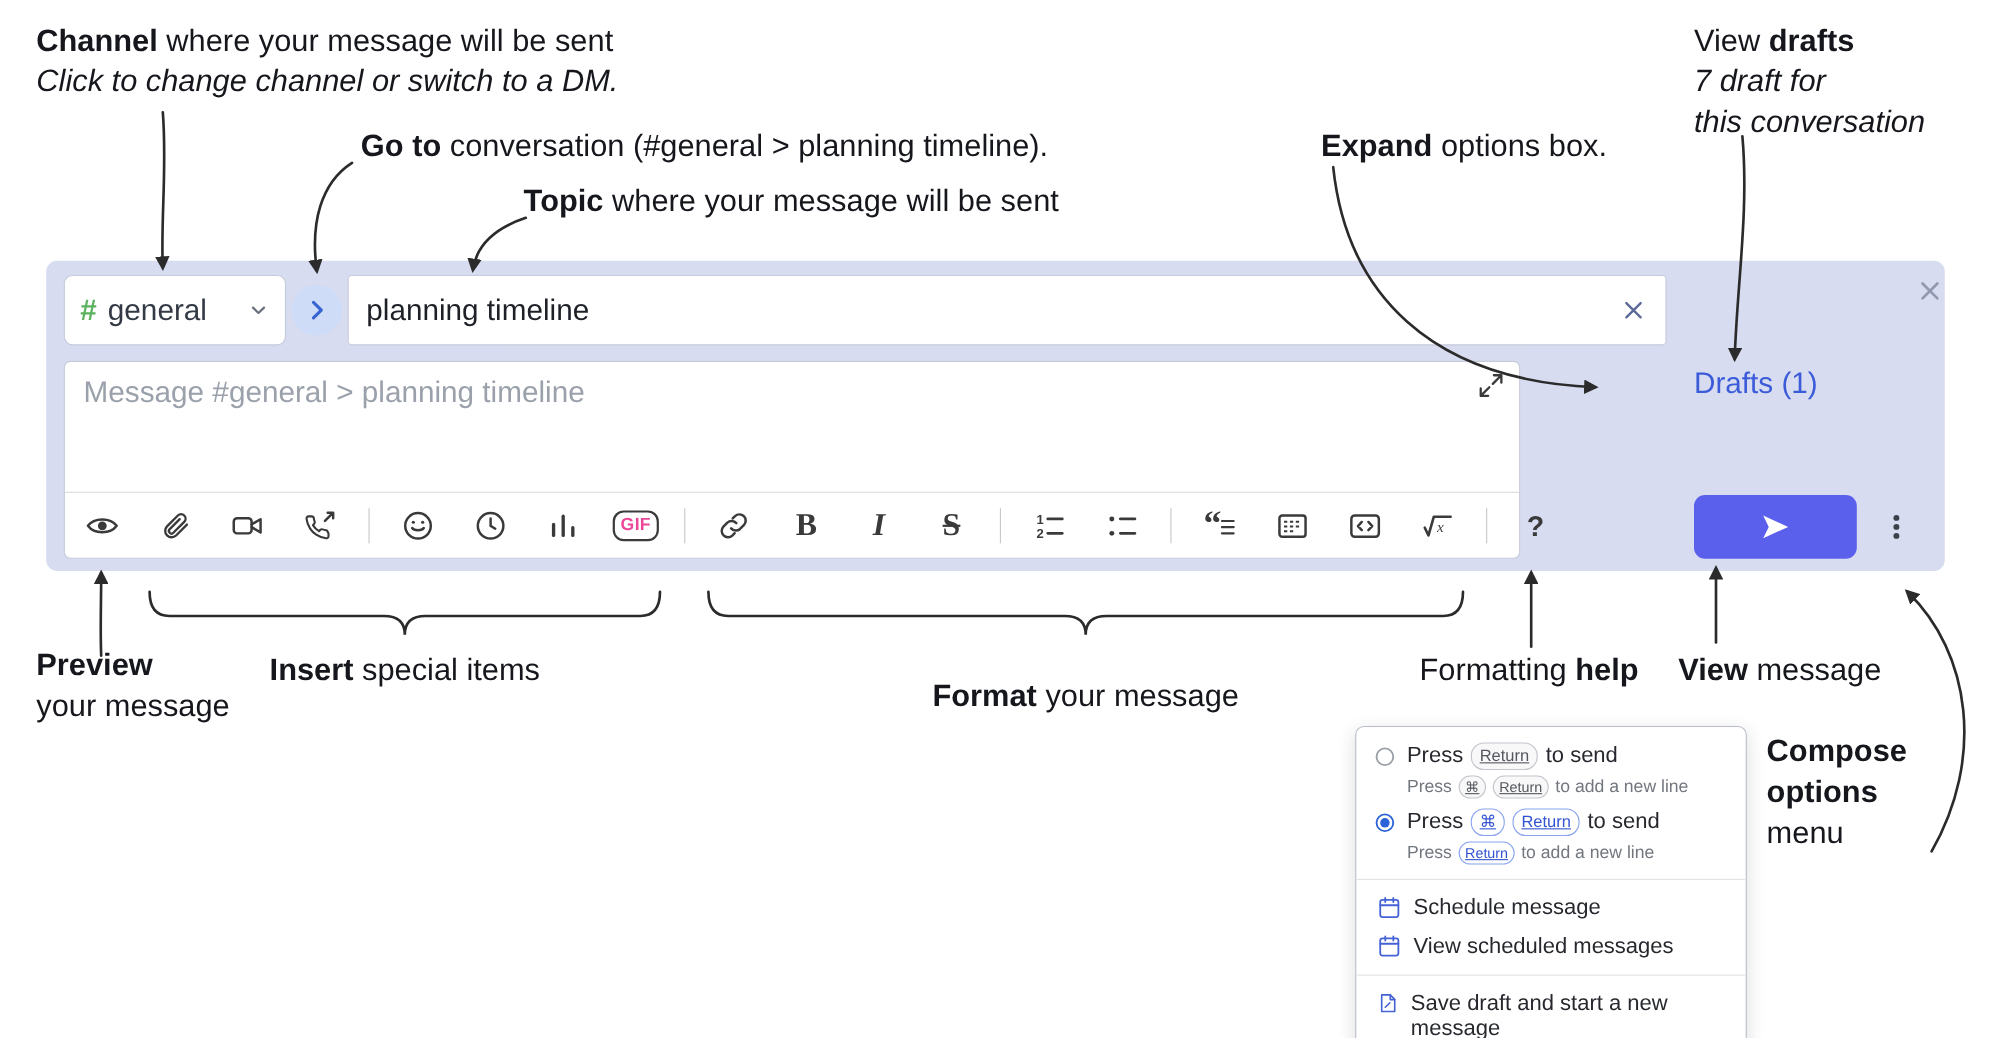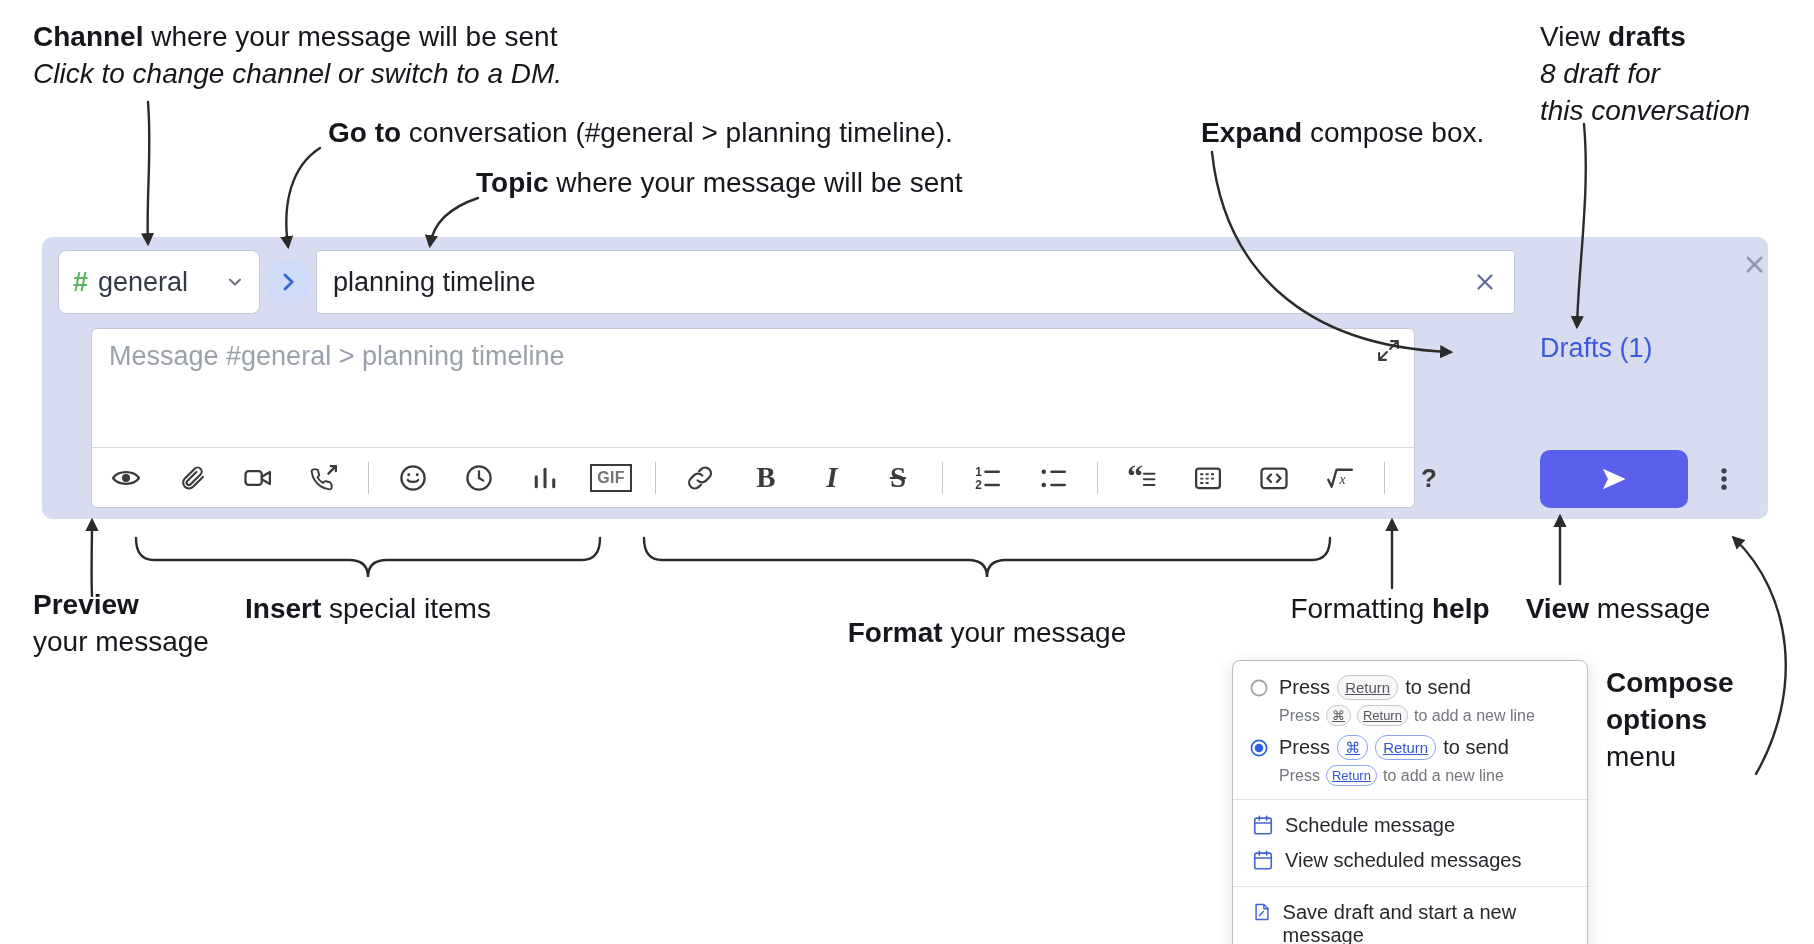--- a/index.html
+++ b/index.html
@@ -16,31 +16,31 @@
   .compose-box { position:absolute; left:42px; top:237px; width:1726px; height:282px; background:#d7dcf0; border-radius:10px; z-index:1; }
   .channel-select { position:absolute; left:16px; top:13px; width:202px; height:64px; background:#fff; border:1px solid #c6cbdb; border-radius:8px; display:flex; align-items:center; gap:10px; padding:0 14px; font-size:27px; color:#333a45; cursor:pointer; }
   .hash { color:#5cb35f; font-weight:bold; }
   .chev { margin-left:auto; }
   .goto-btn { position:absolute; left:223px; top:22px; width:46px; height:46px; border-radius:50%; background:#cfdcf7; display:flex; align-items:center; justify-content:center; }
   .topic-input { position:absolute; left:274px; top:13px; width:1199px; height:64px; background:#fff; border:1px solid #c6cbdb; border-radius:4px; display:flex; align-items:center; padding:12px 16px; font-size:27px; color:#1d2026; cursor:text; }
   .clear-btn { margin-left:auto; display:flex; }
   .close-btn { position:absolute; left:1699px; top:14px; display:flex; }
   .drafts-link { position:absolute; left:1498px; top:96px; font-size:27px; color:#3b5bd9; cursor:pointer; }
 
-  .message-area { position:absolute; left:16px; top:91px; width:1324px; height:180px; background:#fff; border:1px solid #c6cbdb; border-radius:6px;margin-left:33px; }
+  .message-area { position:absolute; left:16px; top:91px; width:1324px; height:180px; background:#fff; border:1px solid #c6cbdb; border-radius:6px; }
   .textarea { position:absolute; left:0; right:0; top:0; bottom:60px; cursor:text; }
   .placeholder { position:absolute; left:17px; top:12px; font-size:27px; color:#9aa1ab; }
   .expand-btn { position:absolute; right:13px; top:9px; display:flex; }
   .toolbar { position:absolute; left:0; right:0; bottom:0; height:60px; border-top:1px solid #d9dbe0; display:flex; align-items:center; padding:0 12px; gap:22px; }
   .tbtn { width:44px; height:44px; display:flex; align-items:center; justify-content:center; flex:0 0 auto; }
   .sep { width:1px; height:32px; background:#c7c7cc; flex:0 0 auto; }
   .ti { font-family:"Liberation Serif", serif; font-size:29px; font-weight:bold; color:#3a3a3a; line-height:1; }
   .ti.italic { font-style:italic; }
   .ti.strike { text-decoration:line-through; text-decoration-thickness:2px; }
-  .gif-badge { border:2px solid #3a3a3a; border-radius:0; font-size:16px; font-weight:bold; color:#737373; padding:4px 5px; line-height:1; letter-spacing:.3px; }
+  .gif-badge { border:2px solid #3a3a3a; border-radius:10px; font-size:16px; font-weight:bold; color:#ec4899; padding:4px 5px; line-height:1; letter-spacing:.3px; }
   .help-q { font-size:26px; font-weight:bold; color:#3a3a3a; line-height:1; }
 
   .send-btn { position:absolute; left:1498px; top:213px; width:148px; height:58px; background:#5a60ec; border-radius:10px; display:flex; align-items:center; justify-content:center; }
   .ellipsis-btn { position:absolute; left:1662px; top:220px; width:40px; height:44px; display:flex; align-items:center; justify-content:center; }
 
   .menu { position:absolute; left:1232px; top:660px; width:356px; background:#fff; border:1px solid #b9bdc9; border-radius:8px; box-shadow:0 5px 16px rgba(40,44,60,.16); z-index:8; padding:10px 0; font-size:20px; color:#26282d; }
   .menu-option { display:flex; align-items:center; gap:10px; padding:4px 16px; cursor:pointer; }
   .opt-line { display:flex; align-items:center; gap:7px; }
   .menu-sub { display:flex; align-items:center; gap:6px; padding:1px 16px 5px 46px; font-size:16px; color:#72767e; }
   .key { border:1px solid #c3c6cc; border-radius:12px; background:#f8f8f9; padding:0 7px; font-size:15px; line-height:23px; color:#55585e; white-space:nowrap;text-decoration:underline; }
@@ -80,26 +80,26 @@
 
 <div class="ann" style="left:328px; top:114px;">
   <span class="b">Go to</span><span> conversation (#general &gt; planning timeline).</span>
 </div>
 
 <div class="ann" style="left:476px; top:164px;">
   <span class="b">Topic</span><span> where your message will be sent</span>
 </div>
 
 <div class="ann" style="left:1201px; top:114px;">
-  <span class="b">Expand</span><span> compose box.</span>
+  <span class="b">Expand</span><span> options box.</span>
 </div>
 
 <div class="ann" style="left:1540px; top:18px;">
   <div><span>View </span><span class="b">drafts</span></div>
-  <div class="it">8 draft for</div>
+  <div class="it">7 draft for</div>
   <div class="it">this conversation</div>
 </div>
 
 <div class="compose-box">
 
   <div class="channel-select">
     <span class="hash">#</span>
     <span>general</span>
     <svg class="chev" width="20" height="20" viewBox="0 0 24 24" fill="none" stroke="#69707d" stroke-width="2.4" stroke-linecap="round" stroke-linejoin="round">
         <path d="M6 9.2 l6 5.8 6 -5.8"></path>

